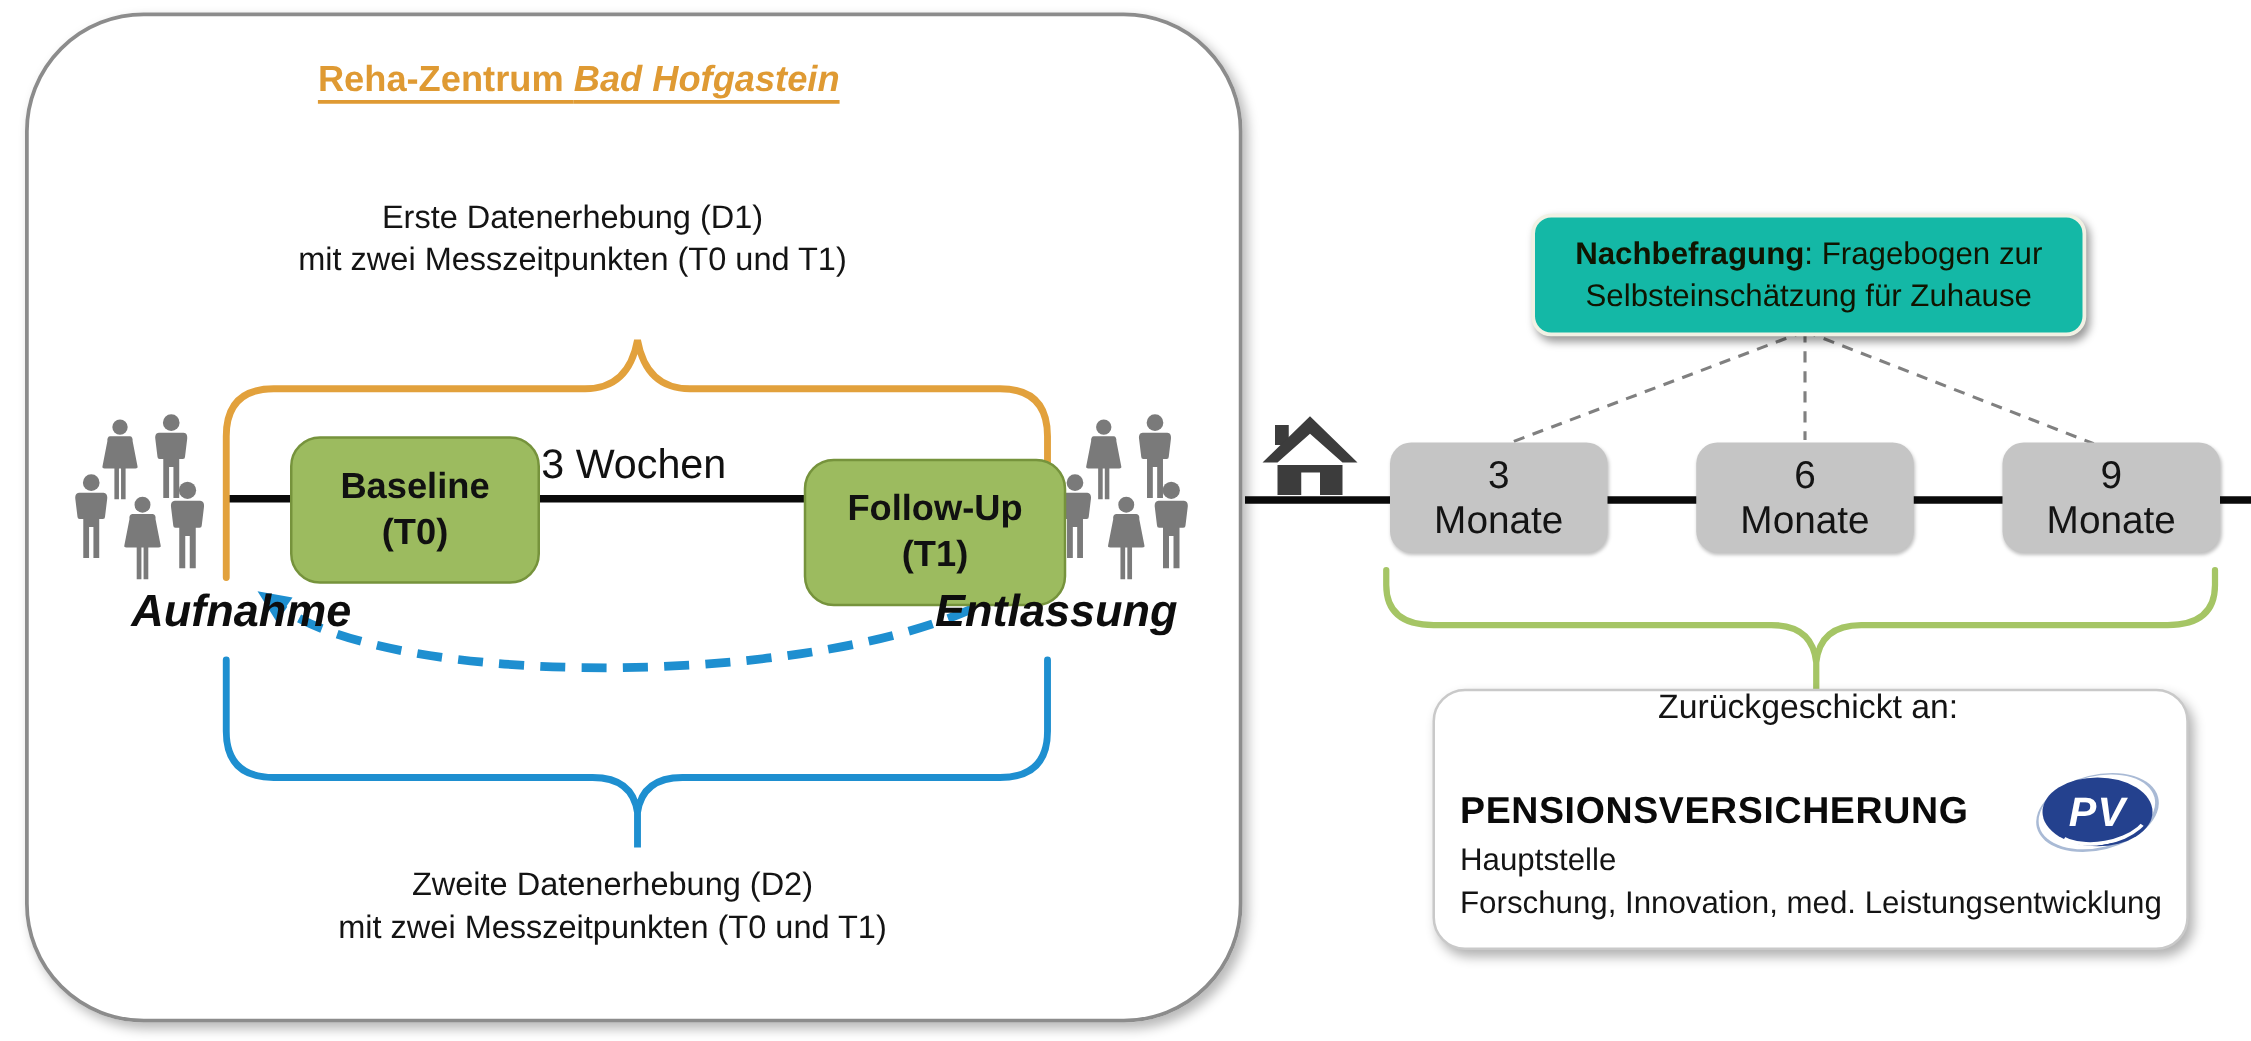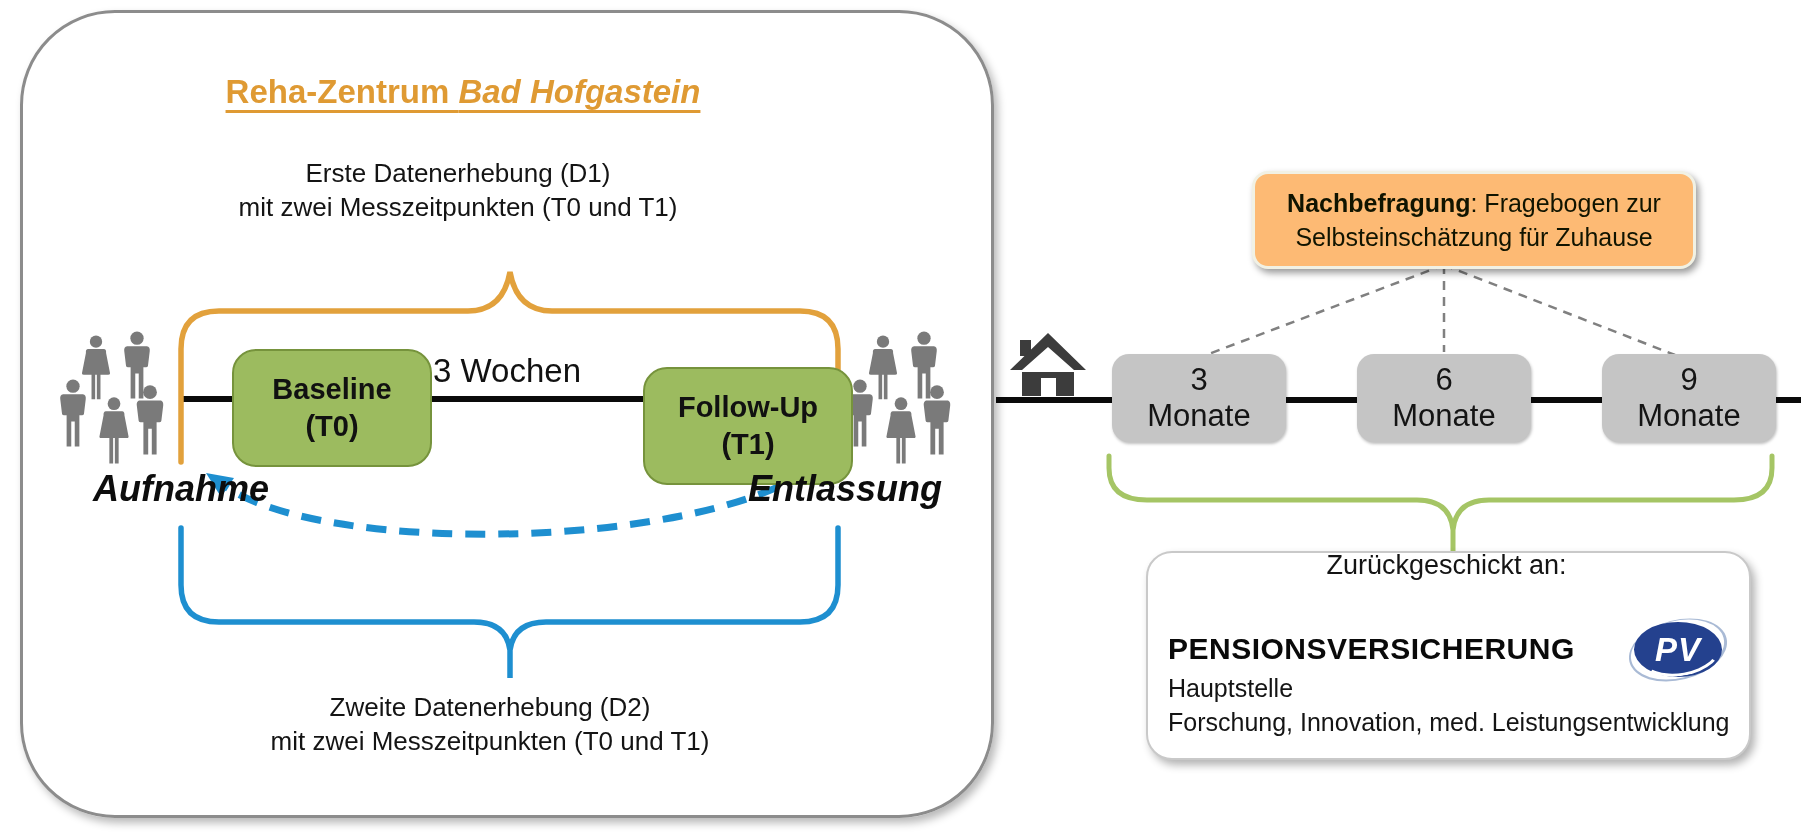--- a/index.html
+++ b/index.html
@@ -6,45 +6,45 @@
   .stage{position:relative;width:1801px;height:833px;overflow:hidden;
          font-family:"Liberation Sans",sans-serif;color:#1a1a1a;background:#fff;}
   .abs{position:absolute;}
   svg.layer{position:absolute;left:0;top:0;z-index:1;}
   .ov{z-index:2;}
 
   
   .rehab-panel{left:20px;top:10px;width:968px;height:802px;border:3.5px solid #8c8c8c;
     border-radius:95px;background:transparent;box-shadow:4px 5px 9px rgba(0,0,0,.28);}
 
-  .title{left:113px;top:48px;width:700px;text-align:center;font-size:33px;font-weight:bold;
-    color:#df9a33;text-decoration:underline;text-decoration-thickness:2.5px;text-underline-offset:7px;margin-top:25px;}
+  .title{left:113px;top:48px;width:700px;text-align:center;font-size:29px;font-weight:bold;
+    color:#df9a33;text-decoration:underline;text-decoration-thickness:2.5px;text-underline-offset:7px;}
   .title .em{font-style:italic;}
 
   .para{font-size:26px;line-height:34px;text-align:center;color:#141414;}
   .d1-text{left:108px;top:156px;width:700px;}
   .d2-text{left:140px;top:690px;width:700px;}
 
   .green-box{background:#9cbb5f;border:2px solid #76933c;border-radius:24px;
     text-align:center;font-weight:bold;font-size:29px;line-height:37px;color:#111;
     display:flex;flex-direction:column;justify-content:center;margin-left:28px;}
   .baseline-box{left:204px;top:349px;width:196px;height:114px;}
   .followup-box{left:615px;top:367px;width:206px;height:114px;}
 
   .wochen{left:407px;top:352px;width:200px;text-align:center;font-size:33px;color:#111;}
 
   .phase-label{font-size:36px;font-weight:bold;font-style:italic;color:#0d0d0d;text-align:center;}
-  .aufnahme{left:81px;top:468px;width:200px;}
+  .aufnahme{left:81px;top:468px;width:200px;text-align:right;}
   .entlassung{left:738px;top:468px;width:214px;}
 
   
-  .survey-box{left:1225px;top:171px;width:438px;height:92px;background:#fdba74;
+  .survey-box{left:1225px;top:171px;width:438px;height:92px;background:#14b8a6;
     border:3px solid #f1f1e4;border-radius:16px;box-shadow:3px 4px 7px rgba(0,0,0,.4);
     text-align:center;font-size:25px;line-height:34px;color:#101400;
-    display:flex;flex-direction:column;justify-content:center;margin-left:27px;}
+    display:flex;flex-direction:column;justify-content:center;}
   .survey-box b{font-weight:bold;}
 
   .milestone{top:354px;width:174px;height:88px;background:#c5c5c5;border-radius:17px;
     box-shadow:1px 2px 3px rgba(0,0,0,.25);text-align:center;color:#141414;
     font-size:31px;line-height:36px;display:flex;flex-direction:column;justify-content:center;}
   .m1{left:1112px;} .m2{left:1357px;} .m3{left:1602px;}
 
   .return-box{left:1146px;top:551px;width:601px;height:205px;background:#fff;
     border:2.5px solid #c9c9c9;border-radius:26px;box-shadow:4px 5px 9px rgba(0,0,0,.3);}
   .return-heading{left:1146px;top:550px;width:601px;text-align:center;font-size:27px;color:#141414;}

